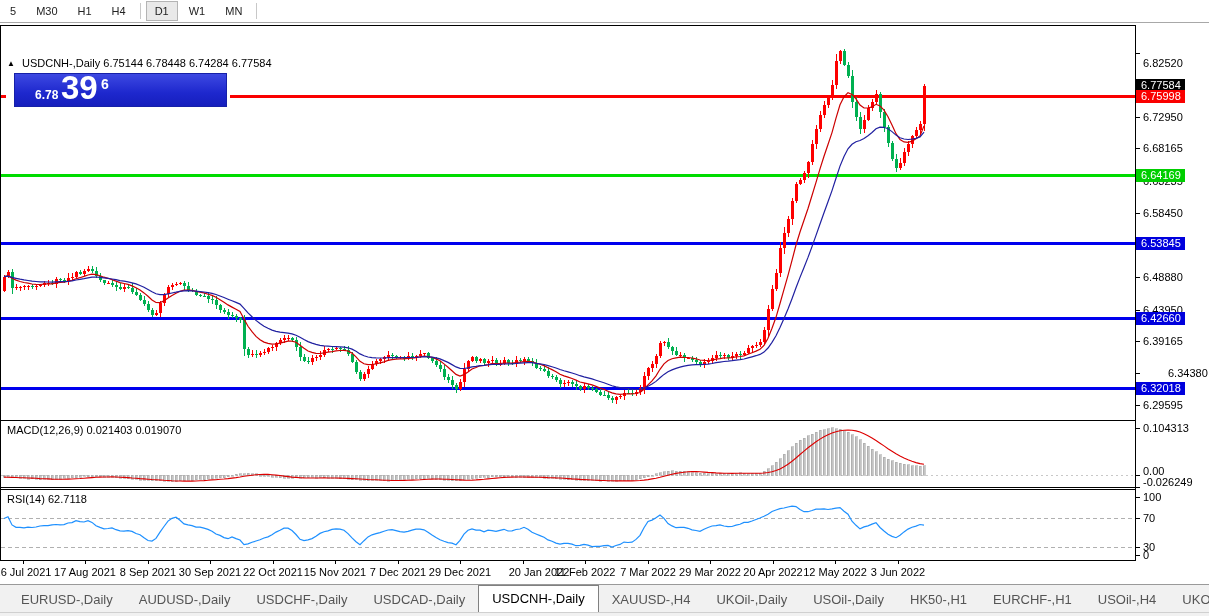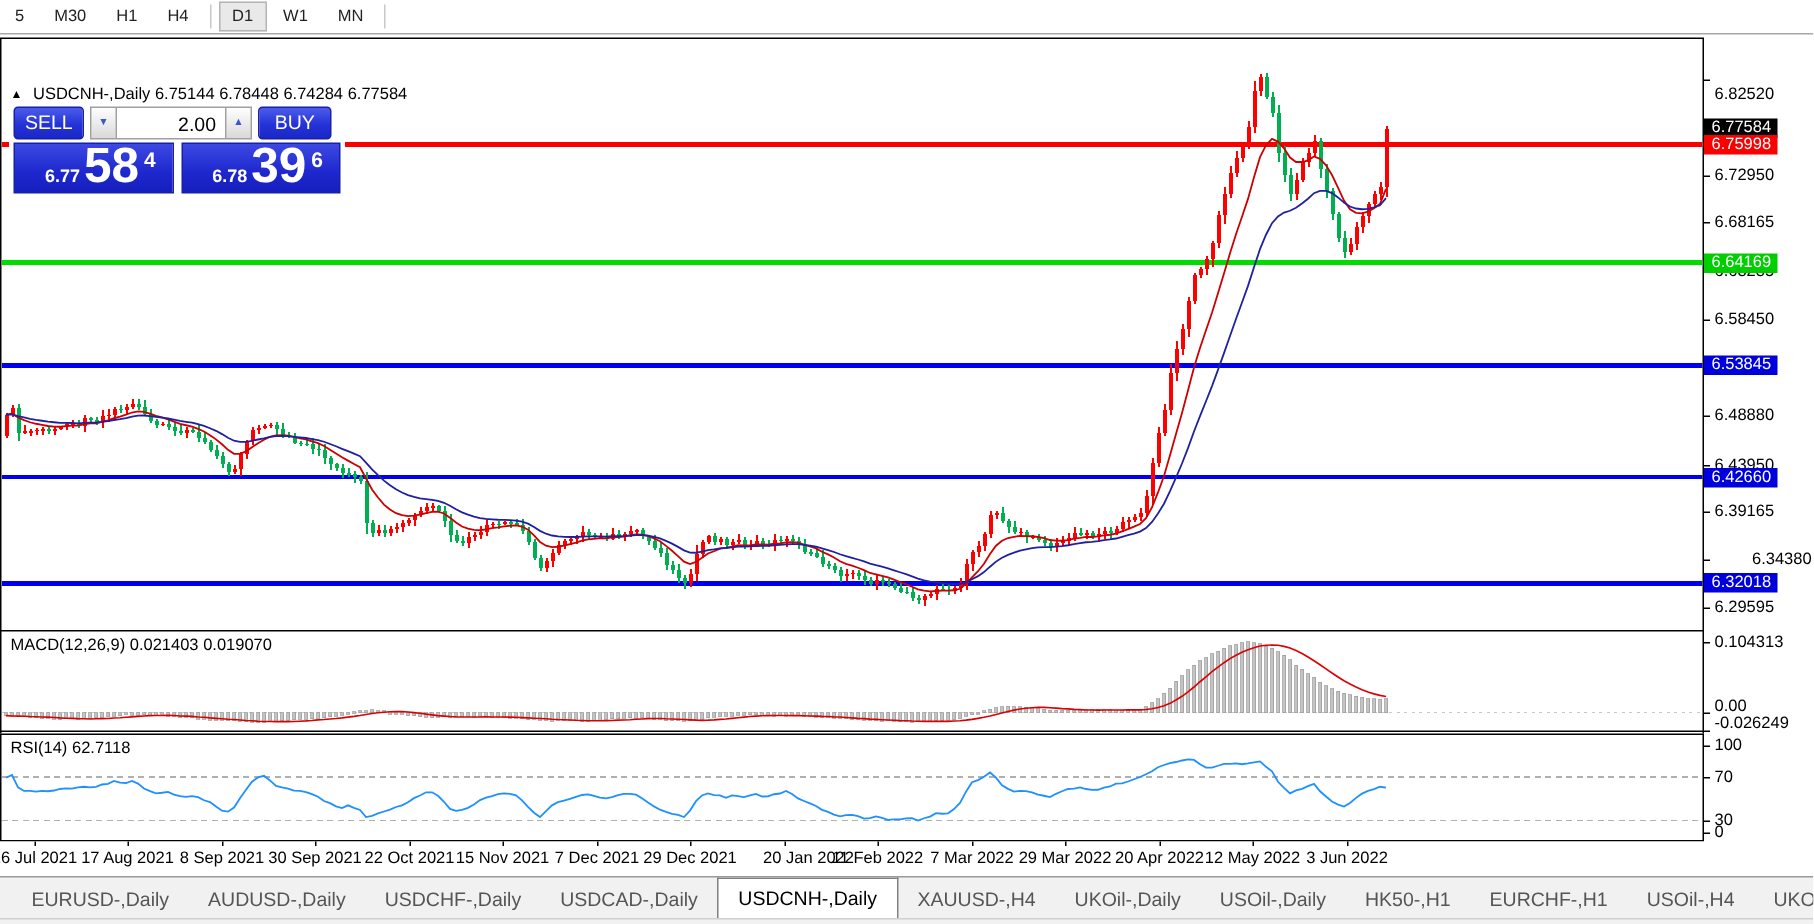--- a/index.html
+++ b/index.html
@@ -595,35 +595,21 @@
       </svg>
     <div id="chart-title">
       <span class="marker">▲</span>
       <span>USDCNH-,Daily</span>
       <span>6.75144</span>
       <span>6.78448</span>
       <span>6.74284</span>
       <span>6.77584</span>
     </div>
     <div id="trade-panel">
-      <div id="tp-row1">
-        <div id="sell-btn" class="tp-btn">SELL</div>
-        <div class="gap"></div>
-        <div class="spin-btn"><span>▼</span></div>
-        <input id="vol-input" type="text" value="2.00" style="">
-        <div class="spin-btn"><span>▲</span></div>
-        <div class="gap"></div>
-        <div id="buy-btn" class="tp-btn">BUY</div>
-      </div>
       <div id="tp-row2">
-        <div class="tp-price">
-          <span class="small">6.77</span>
-          <span class="big">58</span>
-          <span class="sup">4</span>
-        </div>
         <div class="gap"></div>
         <div class="tp-price">
           <span class="small">6.78</span>
           <span class="big">39</span>
           <span class="sup">6</span>
         </div>
       </div>
     </div>
   </div>
 

